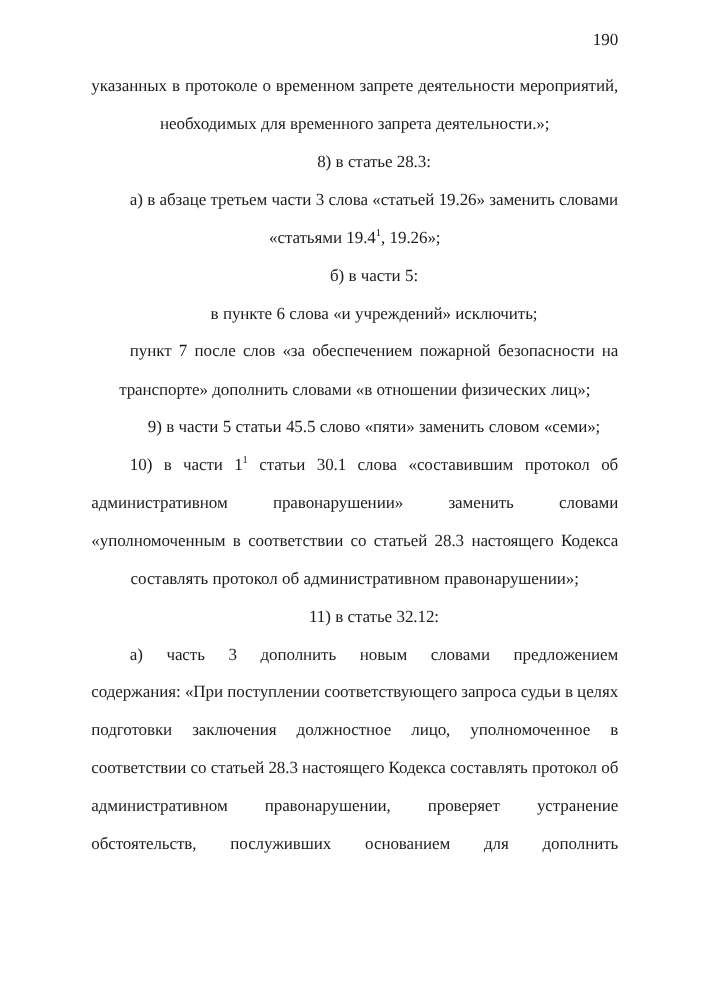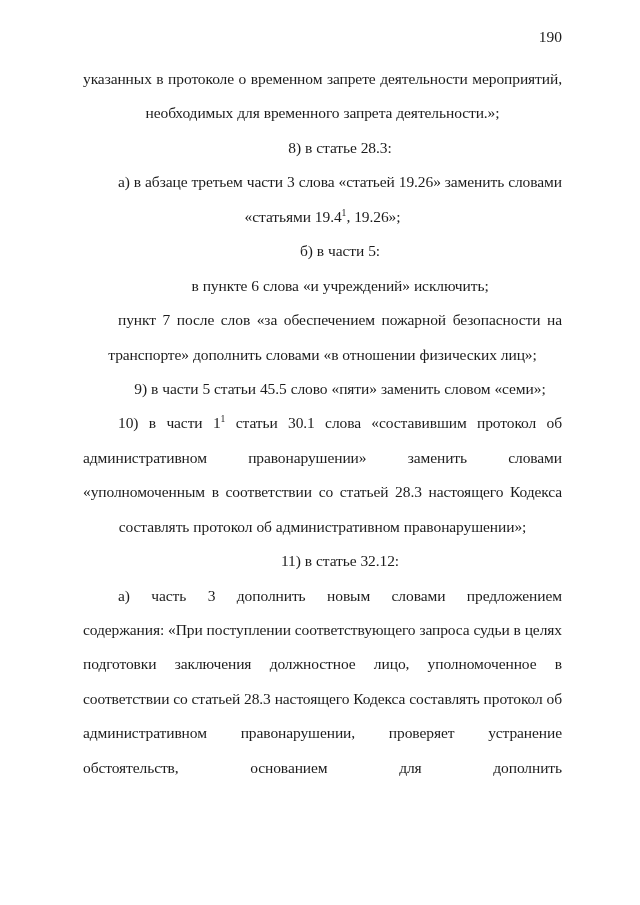--- a/index.html
+++ b/index.html
@@ -257,19 +257,20 @@
           <span class="w">об</span>
         </div>
         <div class="line fill">
           <span class="w">административном</span>
           <span class="w">правонарушении,</span>
           <span class="w">проверяет</span>
           <span class="w">устранение</span>
         </div>
         <div class="line fill">
           <span class="w">обстоятельств,</span>
+          <span class="w">послуживших</span>
           <span class="w">основанием</span>
           <span class="w">для</span>
           <span class="w">дополнить</span>
         </div>
       </div>
     </div>
 </div>
 
 </body></html>

